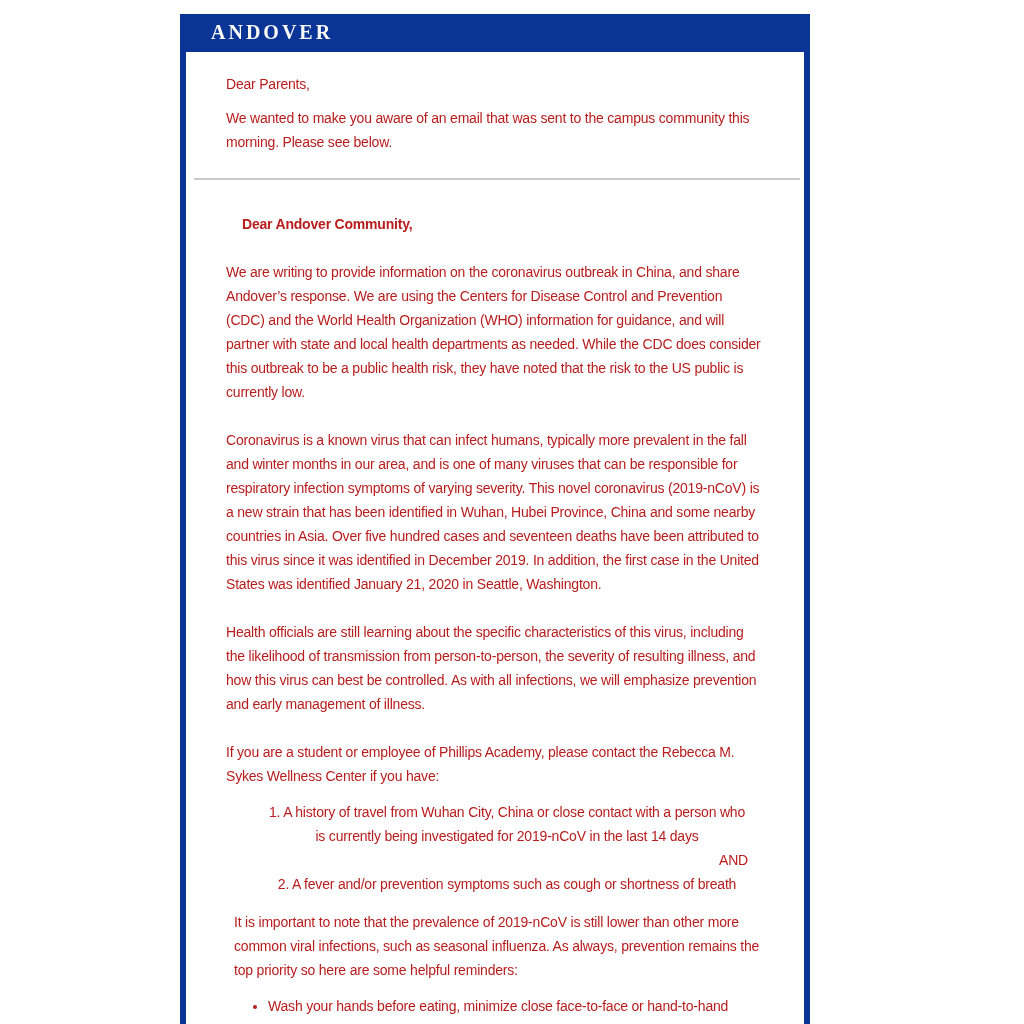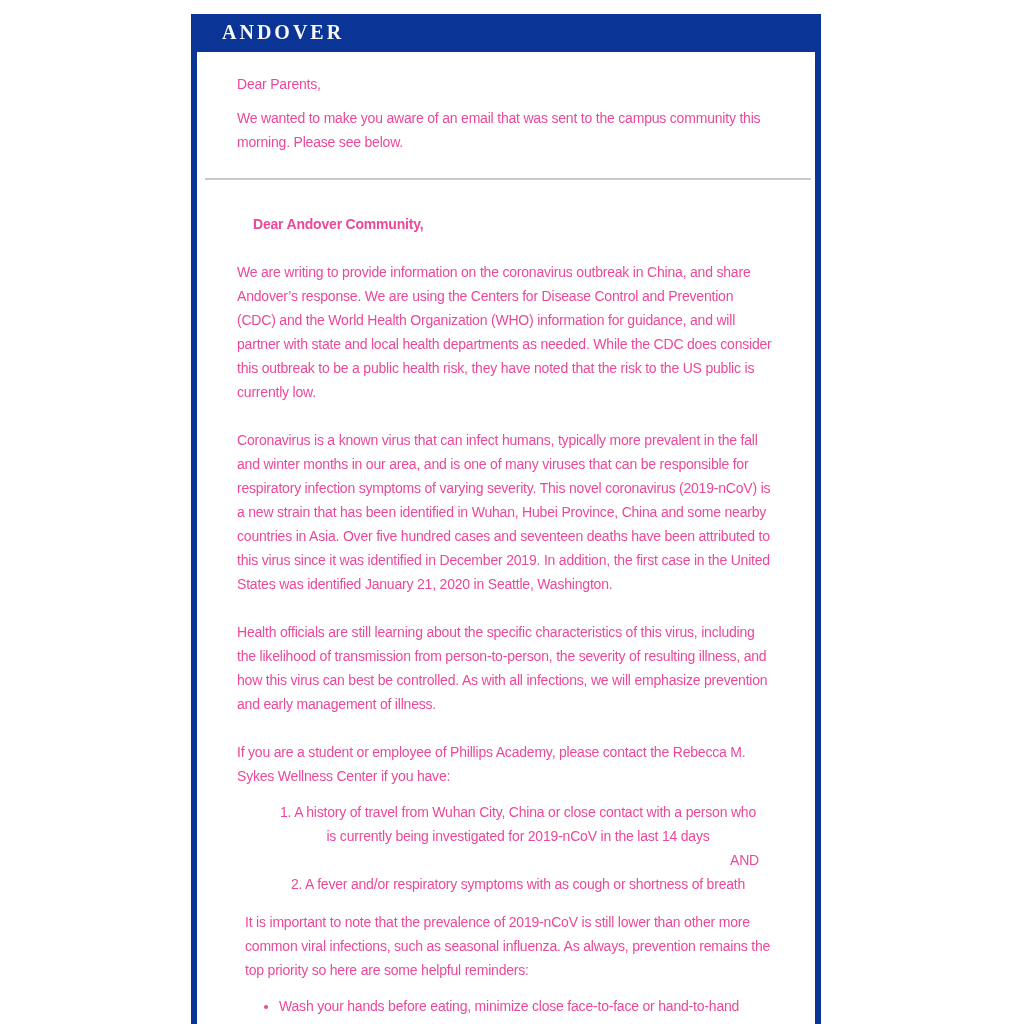--- a/index.html
+++ b/index.html
@@ -6,21 +6,21 @@
     margin: 0;
     padding: 0;
     width: 1024px;
     height: 1024px;
     background: #ffffff;
     overflow: hidden;
     font-family: "Liberation Sans", sans-serif;
   }
   .email-container {
     position: absolute;
-    left: 191px;
+    left: 180px;
     top: 14px;
     width: 630px;
     height: 1010px;
     background: #0a3596;
     overflow: hidden;
   }
   .banner {
     height: 38px;
     display: flex;
     align-items: center;
@@ -36,21 +36,21 @@
   }
   .panel {
     margin: 0 6px;
     background: #ffffff;
     height: 972px;
     box-sizing: border-box;
     padding: 20px 40px 0 40px;
     overflow: hidden;
   }
   .txt {
-    color: #ec4899;
+    color: #b91c1c;
     font-size: 14px;
     letter-spacing: -0.2px;
     line-height: 24px;
   }
   .intro-greeting { margin: 0; }
   .intro-paragraph { margin: 10px 0 0 0; }
   .section-divider {
     border: none;
     border-top: 2px solid #c9c9c9;
     margin: 24px -36px 0 -32px;
@@ -98,21 +98,21 @@
     <p class="txt letter-paragraph">If you are a student or employee of Phillips Academy, please contact the Rebecca M. Sykes Wellness Center if you have:</p>
 
     <div class="txt criteria">
       <div class="criteria-item">
         <span>1.</span>
         <span>A history of travel from Wuhan City, China or close contact with a person who is currently being investigated for 2019-nCoV in the last 14 days</span>
       </div>
       <div class="criteria-connector">AND</div>
       <div class="criteria-item">
         <span>2.</span>
-        <span>A fever and/or respiratory symptoms with as cough or shortness of breath</span>
+        <span>A fever and/or prevention symptoms such as cough or shortness of breath</span>
       </div>
     </div>
 
     <p class="txt reminders-intro">It is important to note that the prevalence of 2019-nCoV is still lower than other more common viral infections, such as seasonal influenza. As always, prevention remains the top priority so here are some helpful reminders:</p>
 
     <ul class="txt reminders">
       <li>Wash your hands before eating, minimize close face-to-face or hand-to-hand contact, and avoid sharing drinks as well as utensils.</li>
     </ul>
 
   </div>

